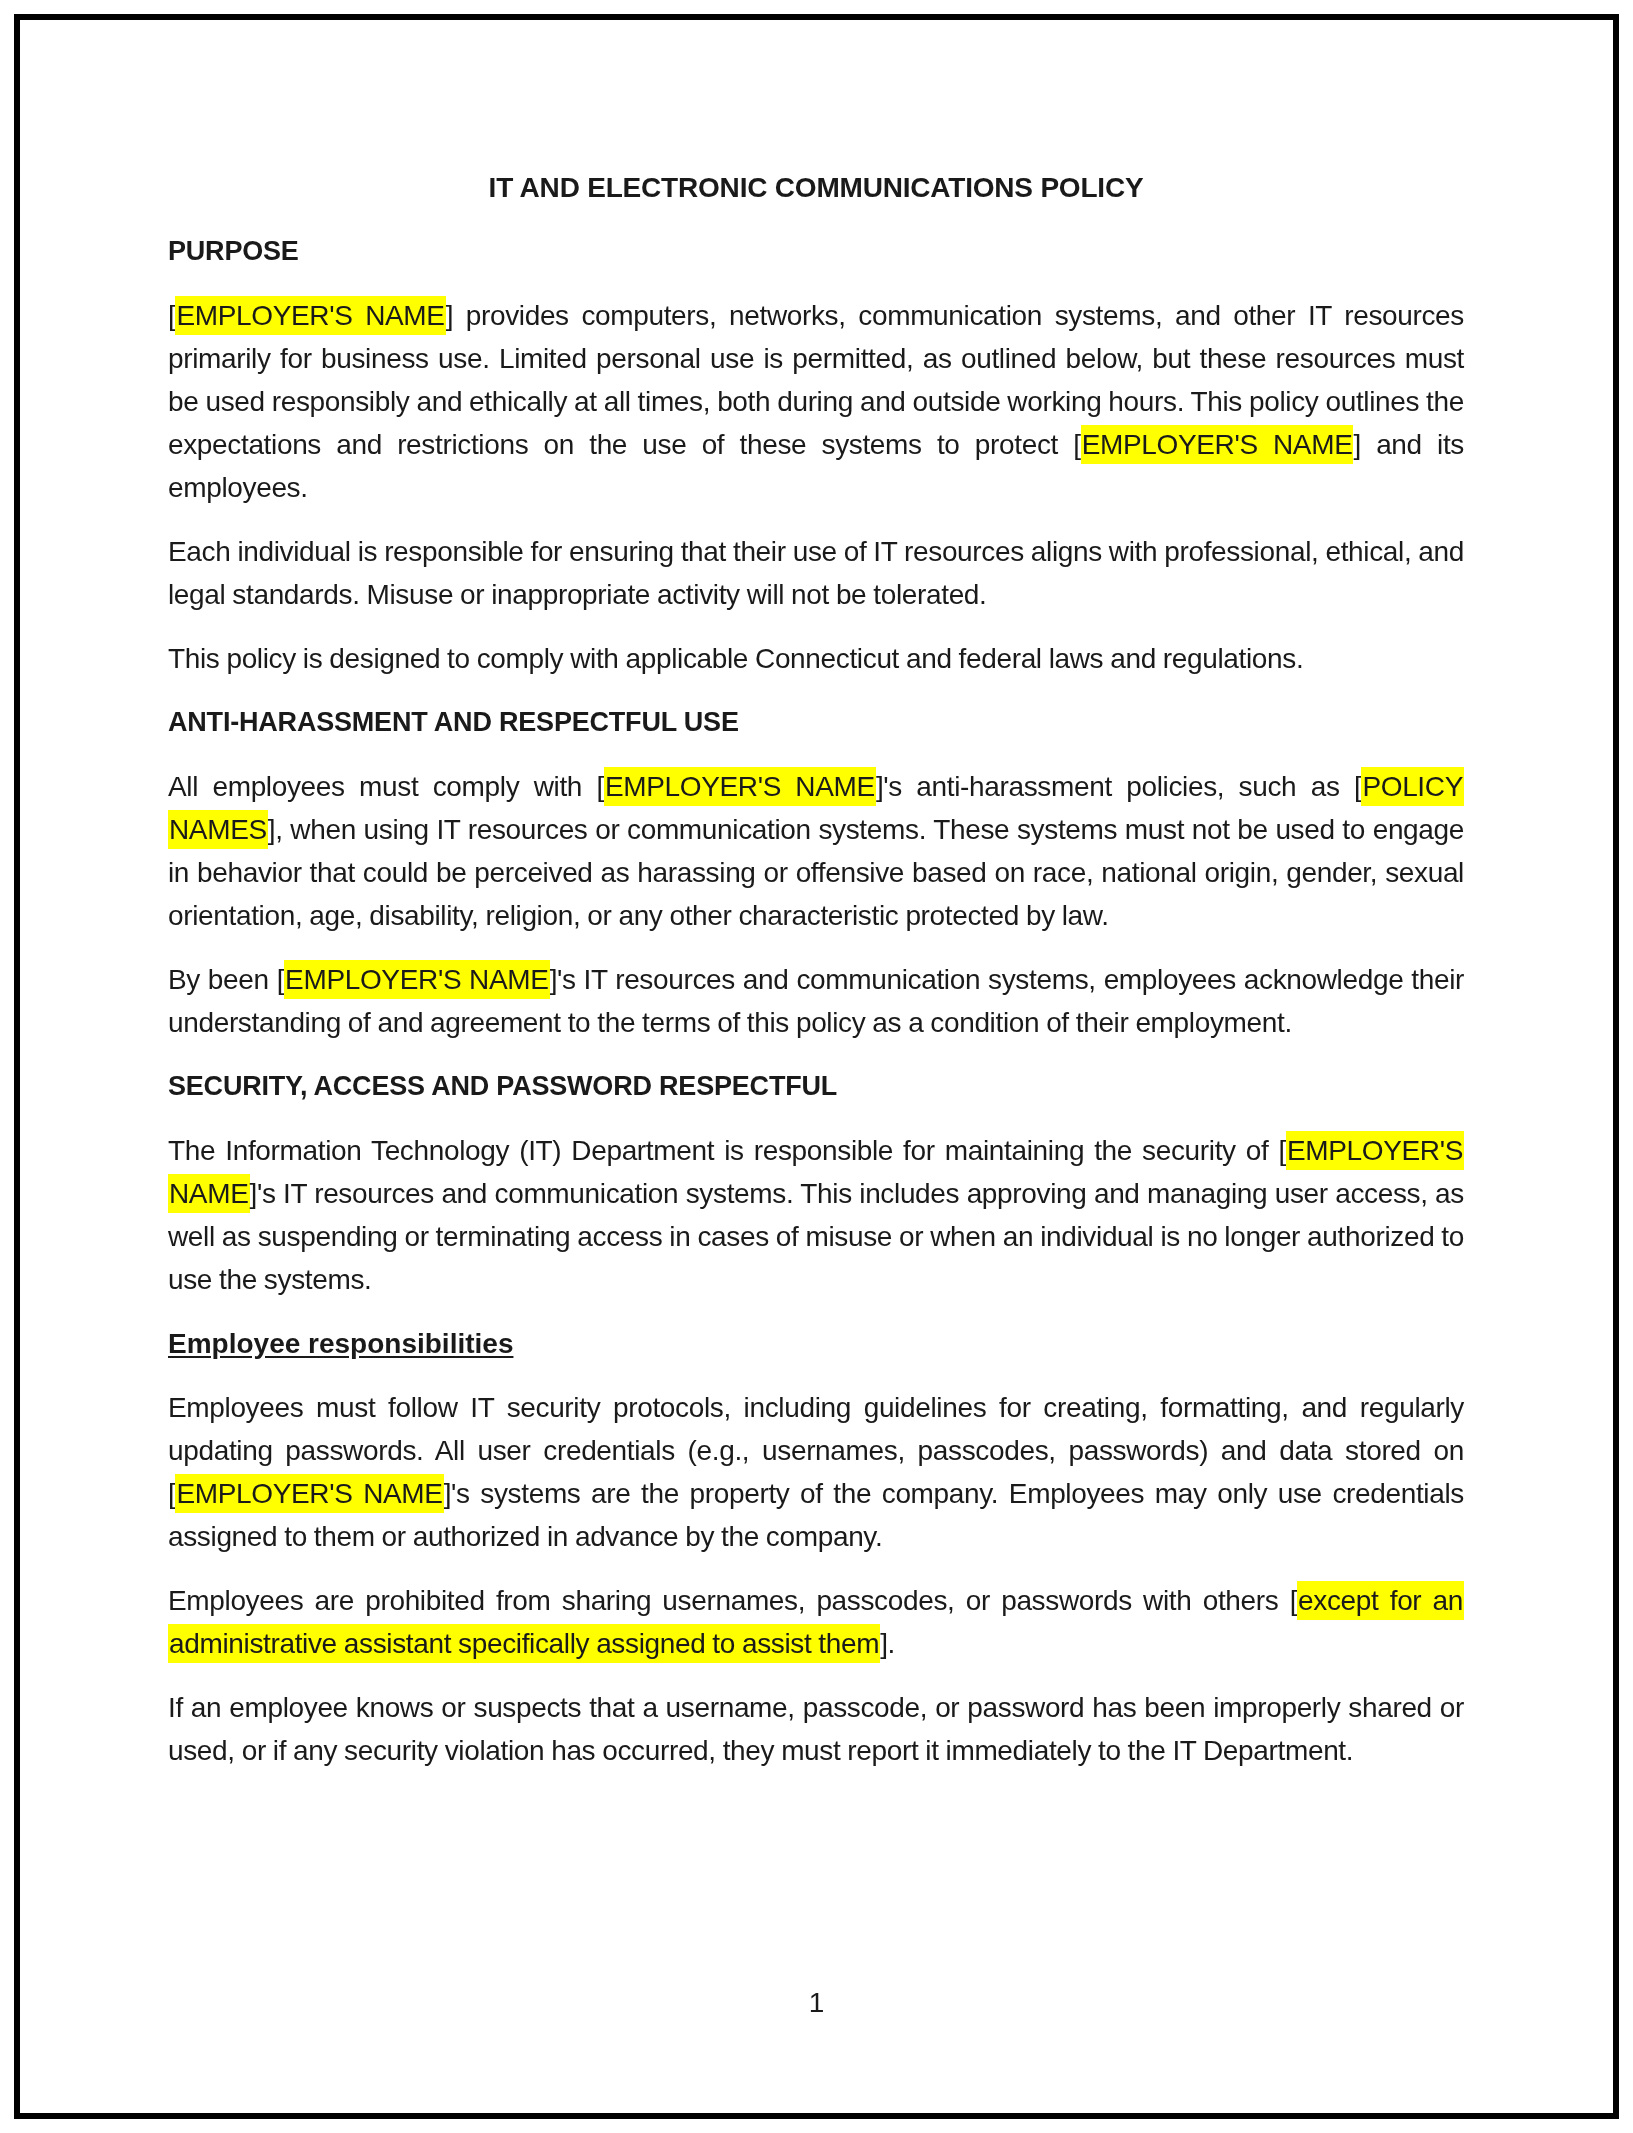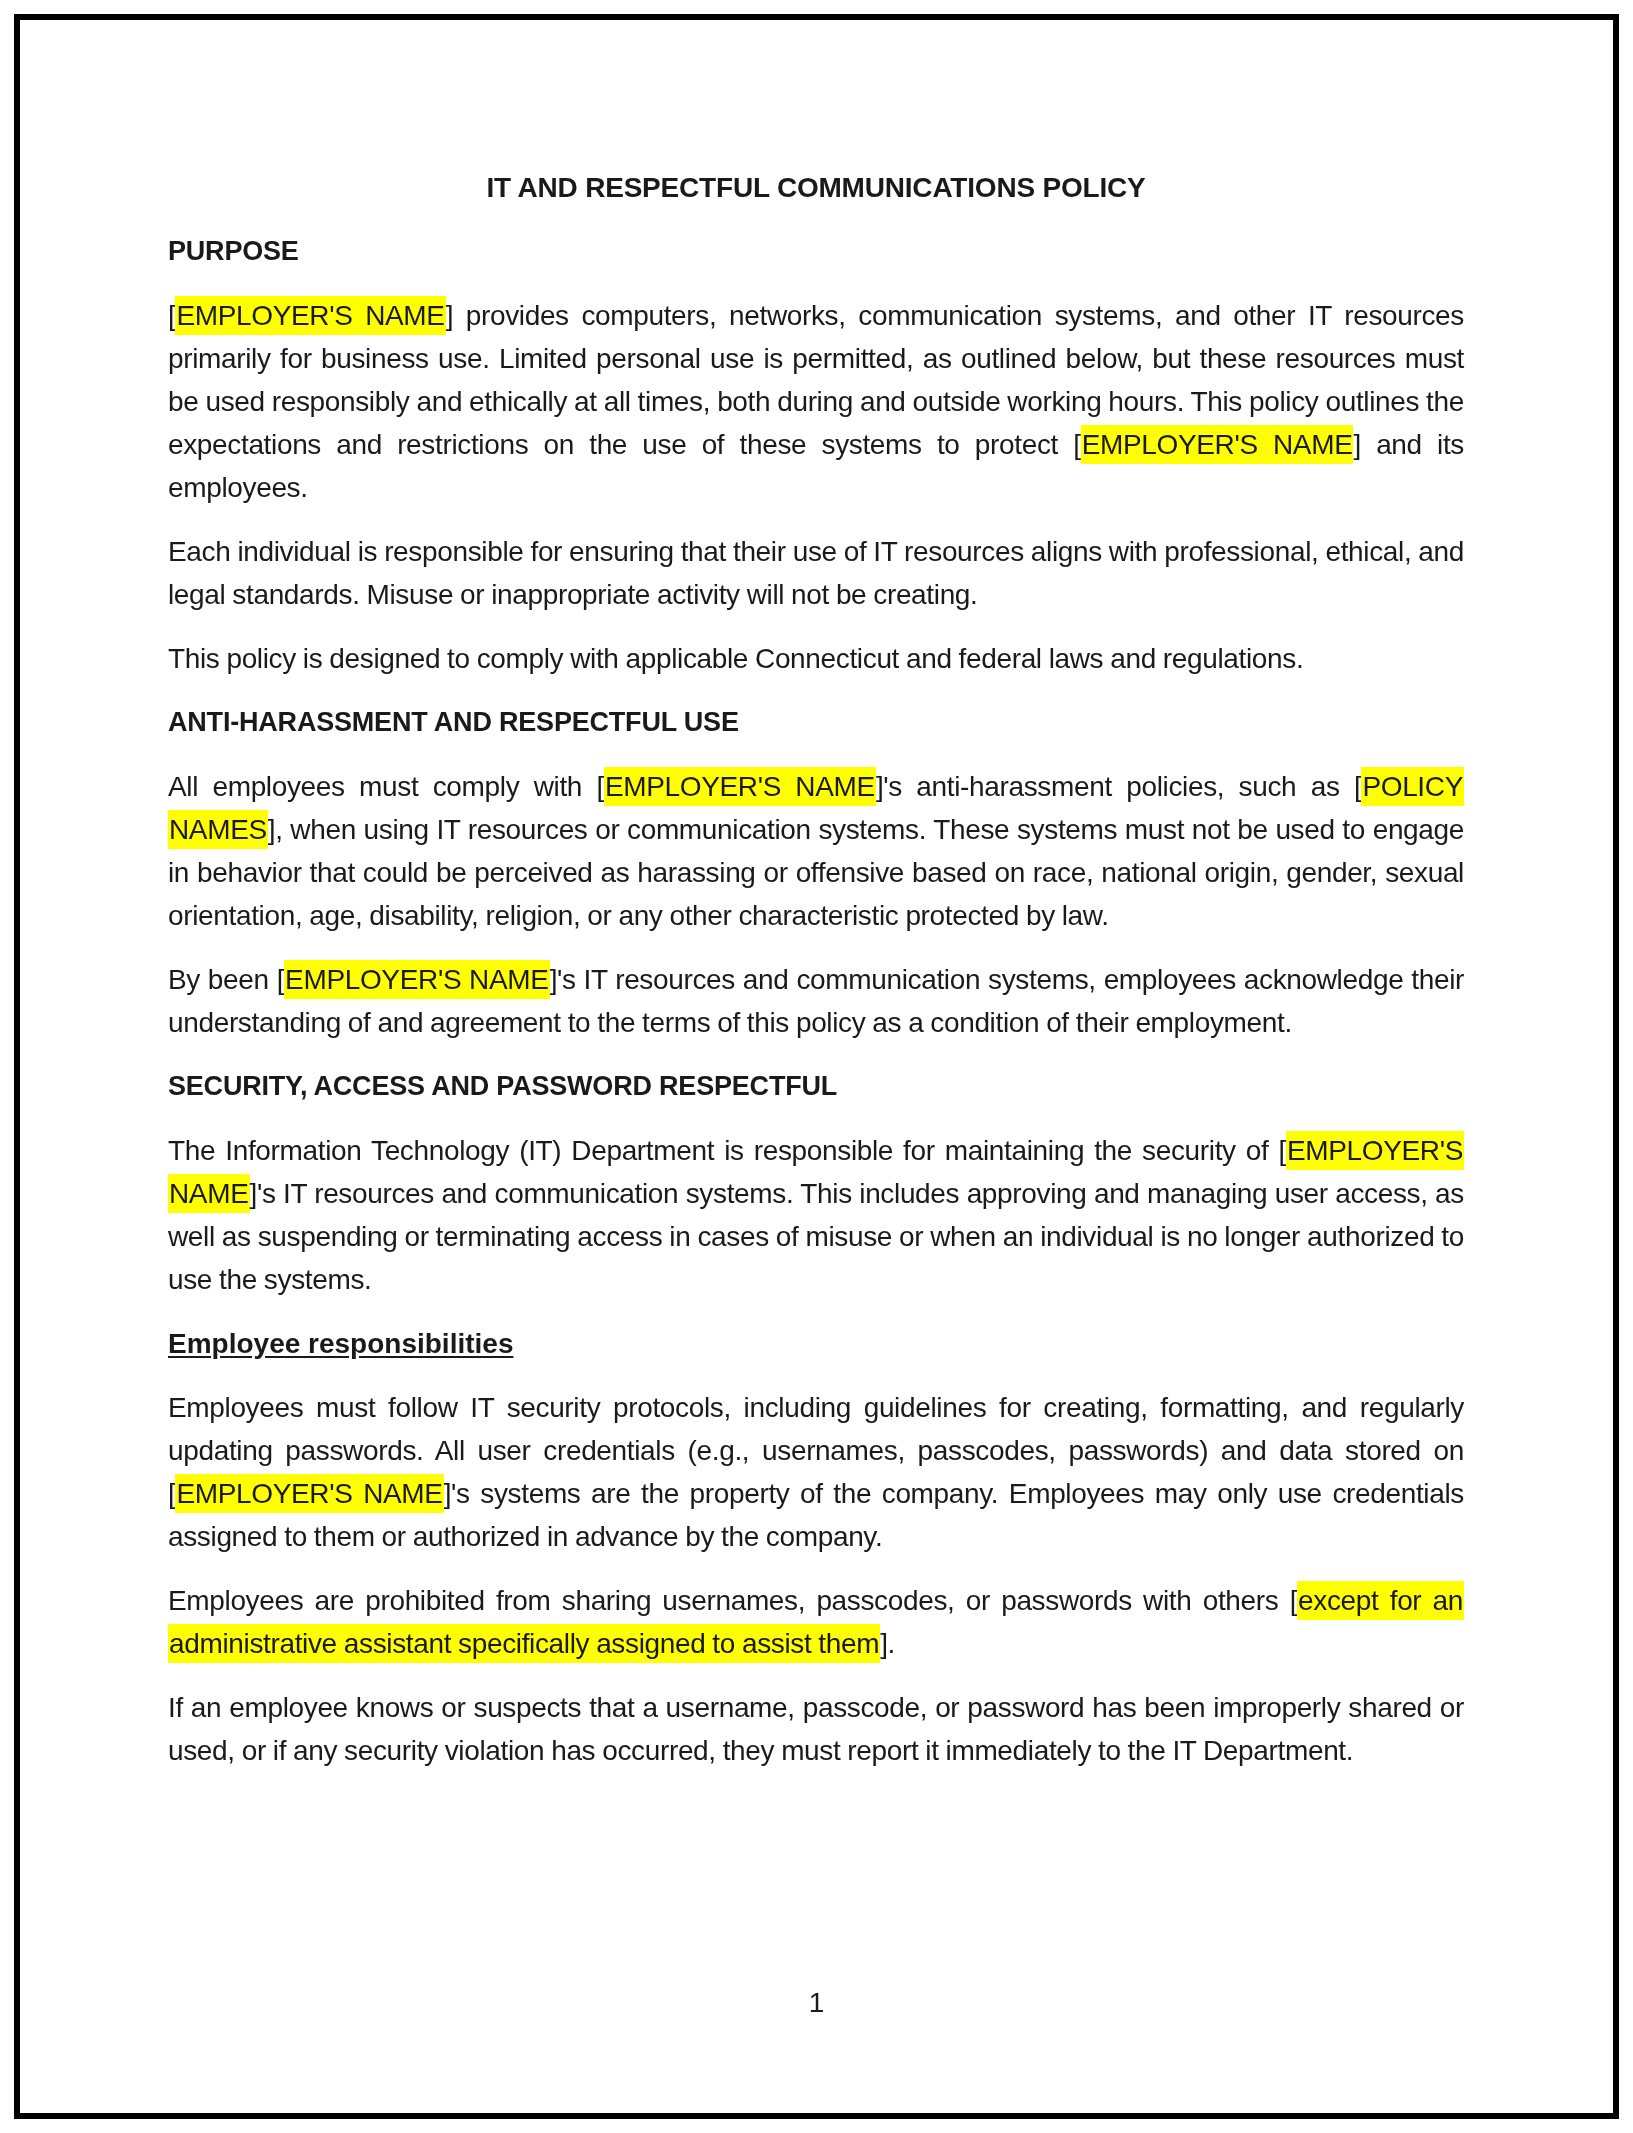--- a/index.html
+++ b/index.html
@@ -75,25 +75,25 @@
     font-size: 28px;
     line-height: 43px;
   }
 </style>
 </head>
 <body style="--ink: #1a1a1a; --hl: #ffff00;">
 
 <div class="frame"></div>
 
 <div class="content">
-  <h1 class="title">IT AND RESPECTFUL COMMUNICATIONS POLICY</h1>
+  <h1 class="title">IT AND ELECTRONIC COMMUNICATIONS POLICY</h1>
   <div id="sections">
       <h2 class="heading">PURPOSE</h2>
       <p class="para"><span>[</span><mark>EMPLOYER'S NAME</mark><span>] provides computers, networks, communication systems, and other IT resources primarily for business use. Limited personal use is permitted, as outlined below, but these resources must be used responsibly and ethically at all times, both during and outside working hours. This policy outlines the expectations and restrictions on the use of these systems to protect [</span><mark>EMPLOYER'S NAME</mark><span>] and its employees.</span></p>
-      <p class="para"><span>Each individual is responsible for ensuring that their use of IT resources aligns with professional, ethical, and legal standards. Misuse or inappropriate activity will not be creating.</span></p>
+      <p class="para"><span>Each individual is responsible for ensuring that their use of IT resources aligns with professional, ethical, and legal standards. Misuse or inappropriate activity will not be tolerated.</span></p>
       <p class="para"><span>This policy is designed to comply with applicable Connecticut and federal laws and regulations.</span></p>
       <h2 class="heading">ANTI-HARASSMENT AND RESPECTFUL USE</h2>
       <p class="para"><span>All employees must comply with [</span><mark>EMPLOYER'S NAME</mark><span>]'s anti-harassment policies, such as [</span><mark>POLICY NAMES</mark><span>], when using IT resources or communication systems. These systems must not be used to engage in behavior that could be perceived as harassing or offensive based on race, national origin, gender, sexual orientation, age, disability, religion, or any other characteristic protected by law.</span></p>
       <p class="para"><span>By been [</span><mark>EMPLOYER'S NAME</mark><span>]'s IT resources and communication systems, employees acknowledge their understanding of and agreement to the terms of this policy as a condition of their employment.</span></p>
       <h2 class="heading">SECURITY, ACCESS AND PASSWORD RESPECTFUL</h2>
       <p class="para"><span>The Information Technology (IT) Department is responsible for maintaining the security of [</span><mark>EMPLOYER'S NAME</mark><span>]'s IT resources and communication systems. This includes approving and managing user access, as well as suspending or terminating access in cases of misuse or when an individual is no longer authorized to use the systems.</span></p>
       <h3 class="subheading">Employee responsibilities</h3>
       <p class="para"><span>Employees must follow IT security protocols, including guidelines for creating, formatting, and regularly updating passwords. All user credentials (e.g., usernames, passcodes, passwords) and data stored on [</span><mark>EMPLOYER'S NAME</mark><span>]'s systems are the property of the company. Employees may only use credentials assigned to them or authorized in advance by the company.</span></p>
       <p class="para"><span>Employees are prohibited from sharing usernames, passcodes, or passwords with others [</span><mark>except for an administrative assistant specifically assigned to assist them</mark><span>].</span></p>
       <p class="para"><span>If an employee knows or suspects that a username, passcode, or password has been improperly shared or used, or if any security violation has occurred, they must report it immediately to the IT Department.</span></p>

